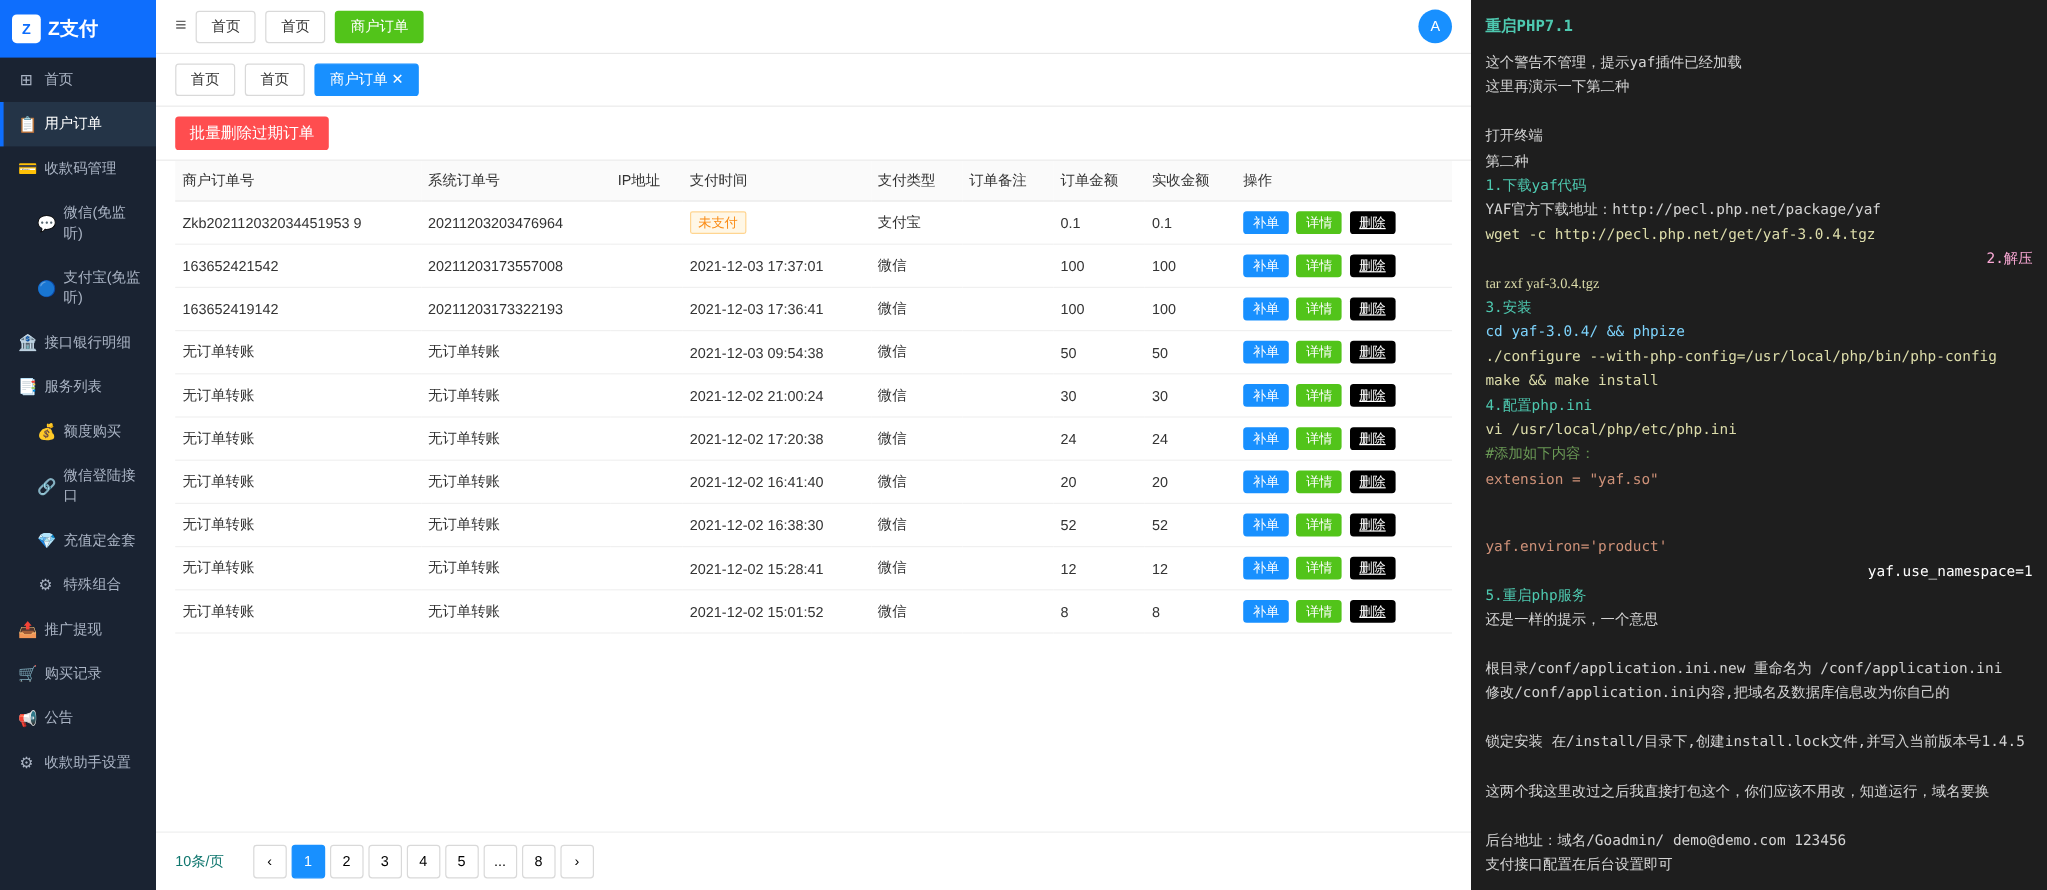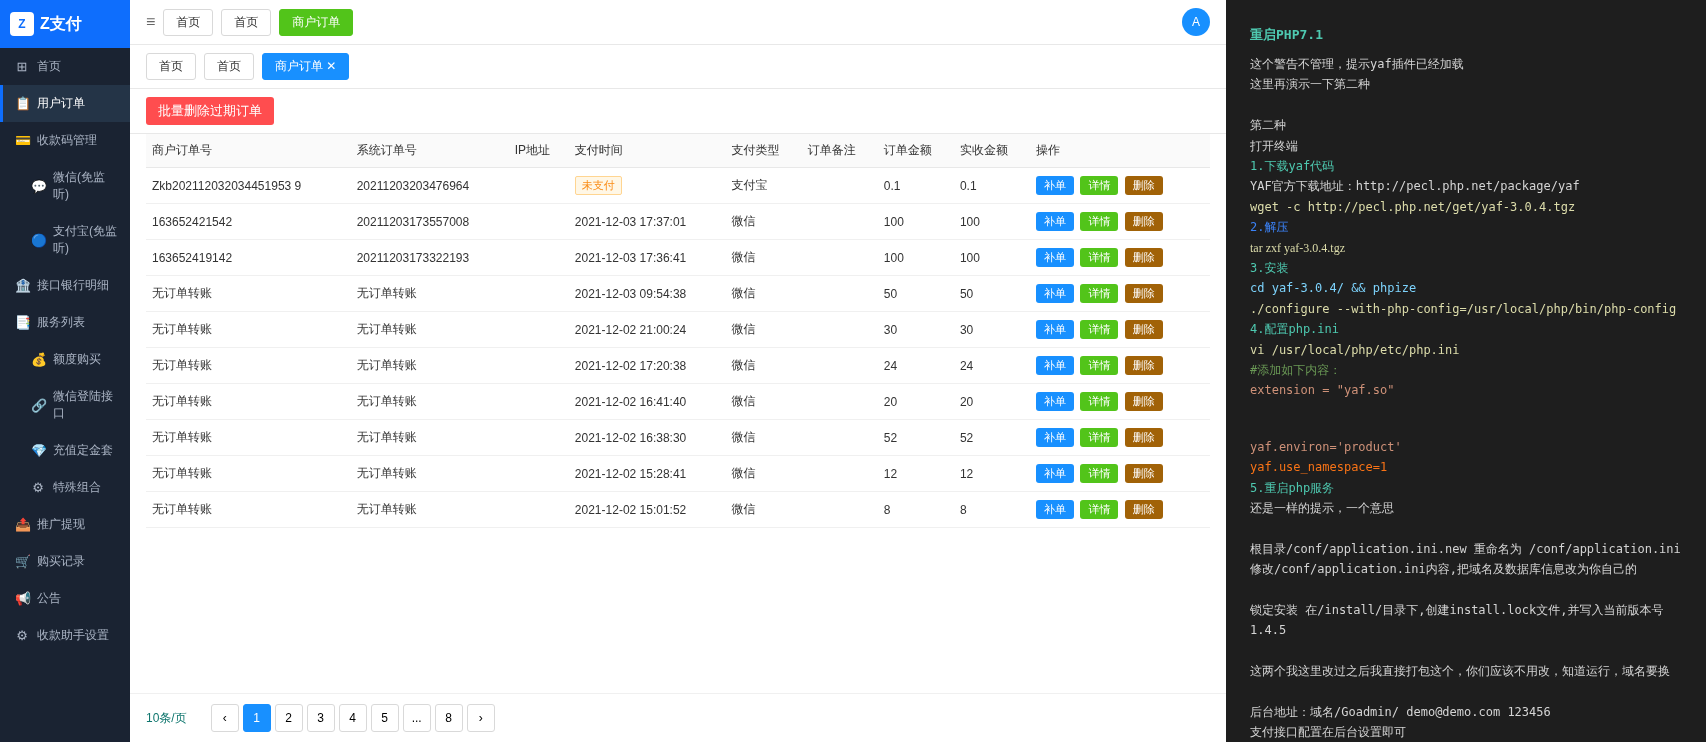--- a/index.html
+++ b/index.html
@@ -172,21 +172,21 @@
     .action-btn {
       padding: 2px 8px;
       border-radius: 3px;
       border: none;
       cursor: pointer;
       font-size: 11px;
       margin-right: 3px;
     }
     .btn-blue { background: #1890ff; color: white; }
     .btn-green { background: #52c41a; color: white; }
-    .btn-red { background: #a16207; color: white; }
+    .btn-red { background: #000000; color: white; text-decoration: underline; }
 
     
     .pagination {
       padding: 10px 16px;
       display: flex;
       align-items: center;
       gap: 4px;
       background: #fff;
       flex-shrink: 0;
       border-top: 1px solid #f0f0f0;
@@ -208,21 +208,21 @@
       align-items: center;
       justify-content: center;
     }
     .page-btn.active { background: #1890ff; color: white; border-color: #1890ff; }
 
     
     .right-panel {
       width: 480px;
       background: #1e1e1e;
       color: #d4d4d4;
-      padding: 24px;
+      padding: 12px;
       font-size: 12px;
       line-height: 1.7;
       overflow-y: auto;
       height: 742px;
       flex-shrink: 0;
       font-family: Consolas, monospace;
     }
 
     
     .avatar {
@@ -518,36 +518,37 @@
     <button class="page-btn">›</button>
   </div>
 </div>
 
 <div class="right-wrapper">
   <div class="right-panel" id="right-panel-content">
   <div style="color: rgb(78, 201, 176); font-weight: bold; margin-bottom: 8px; font-size: 13px;">重启PHP7.1</div>
       <div>这个警告不管理，提示yaf插件已经加载</div>
       <div>这里再演示一下第二种</div>
       <div>&nbsp;</div>
+      <div>打开终端</div>
       <div>第二种</div>
-      <div>打开终端</div>
       <div style="color: rgb(78, 201, 176);">1.下载yaf代码</div>
       <div>YAF官方下载地址：http://pecl.php.net/package/yaf</div>
       <div style="color: rgb(220, 220, 170);">wget -c http://pecl.php.net/get/yaf-3.0.4.tgz</div>
-      <div style="color: #3b82f6;">2.解压</div>
+      <div style="color: #f9a8d4; text-align: right;">2.解压</div>
       <div style="color: rgb(220, 220, 170); font-family: Liberation Serif, serif;">tar zxf yaf-3.0.4.tgz</div>
       <div style="color: rgb(78, 201, 176);">3.安装</div>
       <div style="color: #7dd3fc;">cd yaf-3.0.4/ &amp;&amp; phpize</div>
       <div style="color: rgb(220, 220, 170);">./configure --with-php-config=/usr/local/php/bin/php-config</div>
+      <div style="color: rgb(220, 220, 170);">make &amp;&amp; make install</div>
       <div style="color: rgb(78, 201, 176);">4.配置php.ini</div>
       <div style="color: rgb(220, 220, 170);">vi /usr/local/php/etc/php.ini</div>
       <div style="color: rgb(106, 153, 85);">#添加如下内容：</div>
       <div style="color: rgb(206, 145, 120);">extension = "yaf.so"</div>
       <div style="color: rgb(206, 145, 120); margin-top: 36px;">yaf.environ='product'</div>
-      <div style="color: #f97316;">yaf.use_namespace=1</div>
+      <div style="color: #ffffff; text-align: right;">yaf.use_namespace=1</div>
       <div style="color: rgb(78, 201, 176);">5.重启php服务</div>
       <div>还是一样的提示，一个意思</div>
       <div>&nbsp;</div>
       <div>根目录/conf/application.ini.new 重命名为 /conf/application.ini</div>
       <div>修改/conf/application.ini内容,把域名及数据库信息改为你自己的</div>
       <div>&nbsp;</div>
       <div>锁定安装 在/install/目录下,创建install.lock文件,并写入当前版本号1.4.5</div>
       <div>&nbsp;</div>
       <div>这两个我这里改过之后我直接打包这个，你们应该不用改，知道运行，域名要换</div>
       <div>&nbsp;</div>

